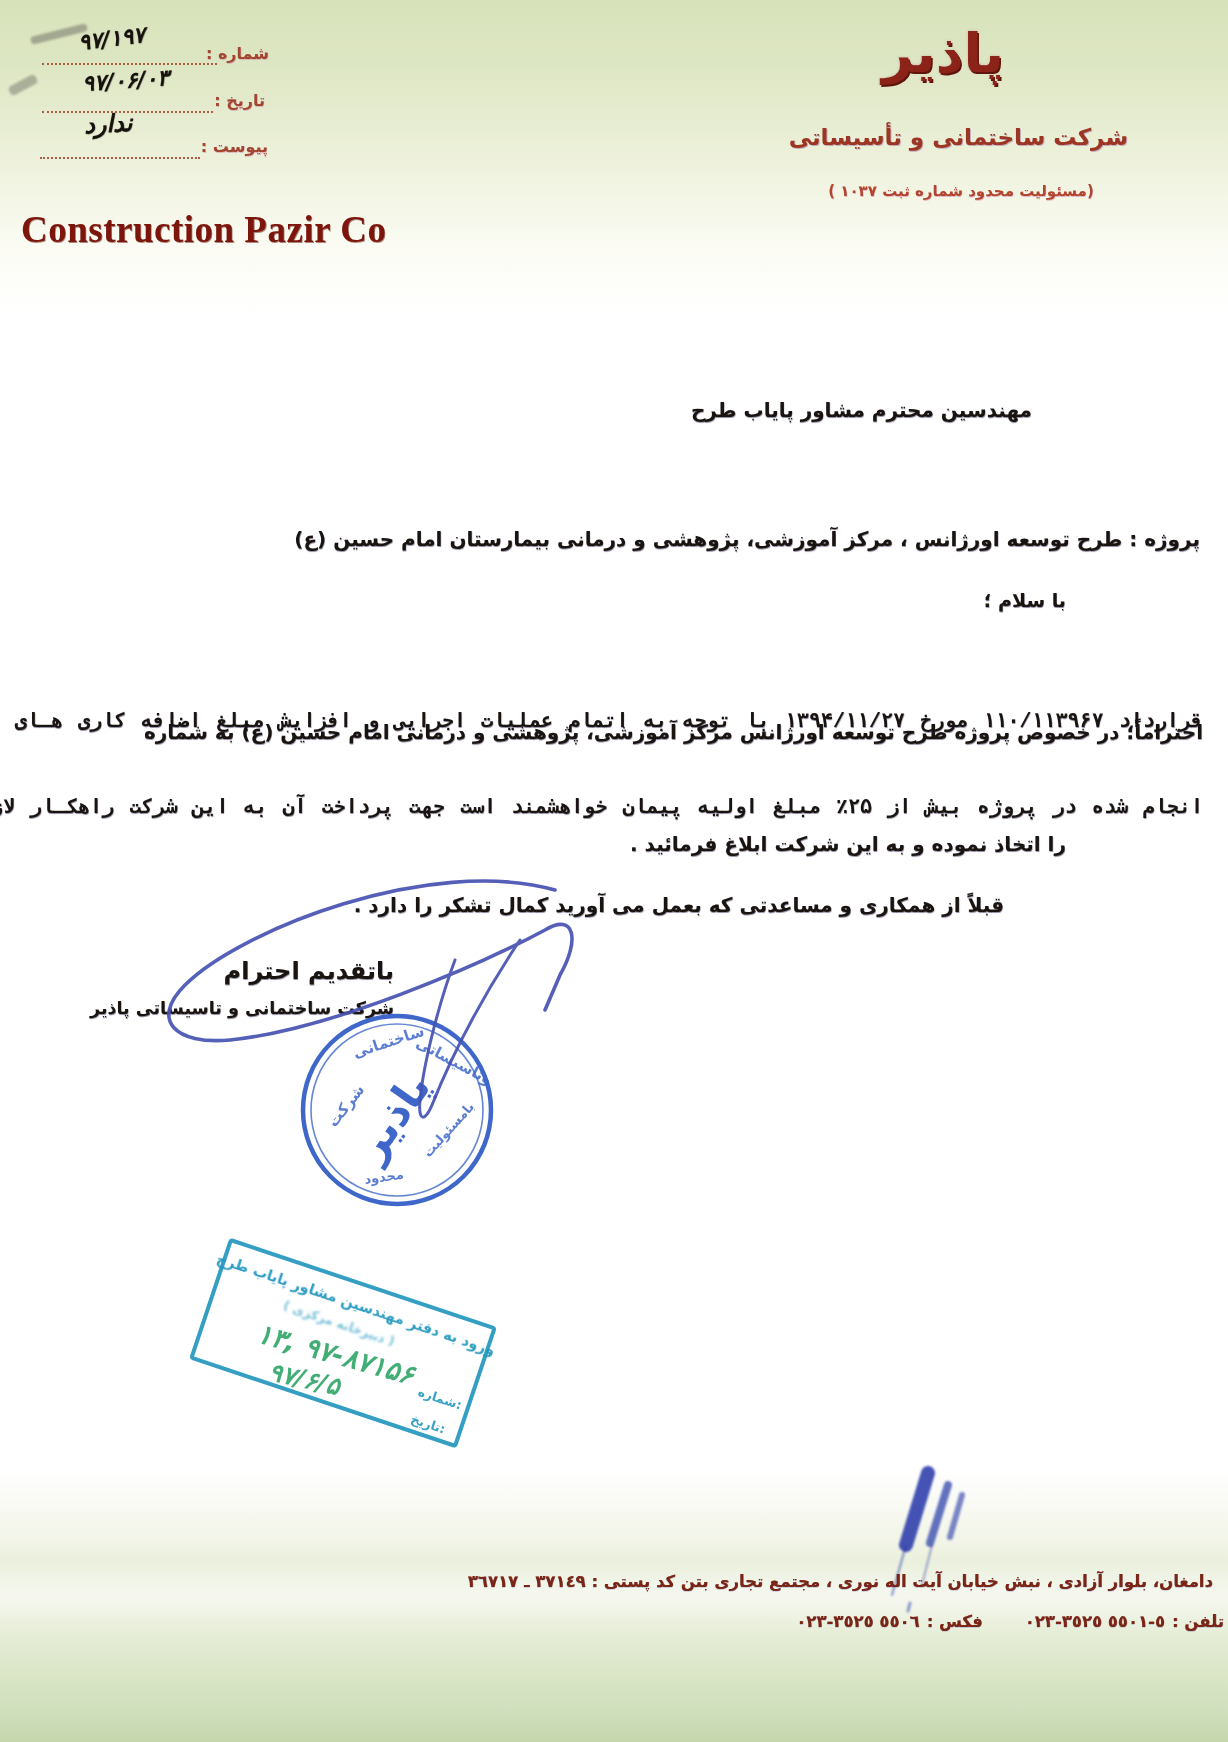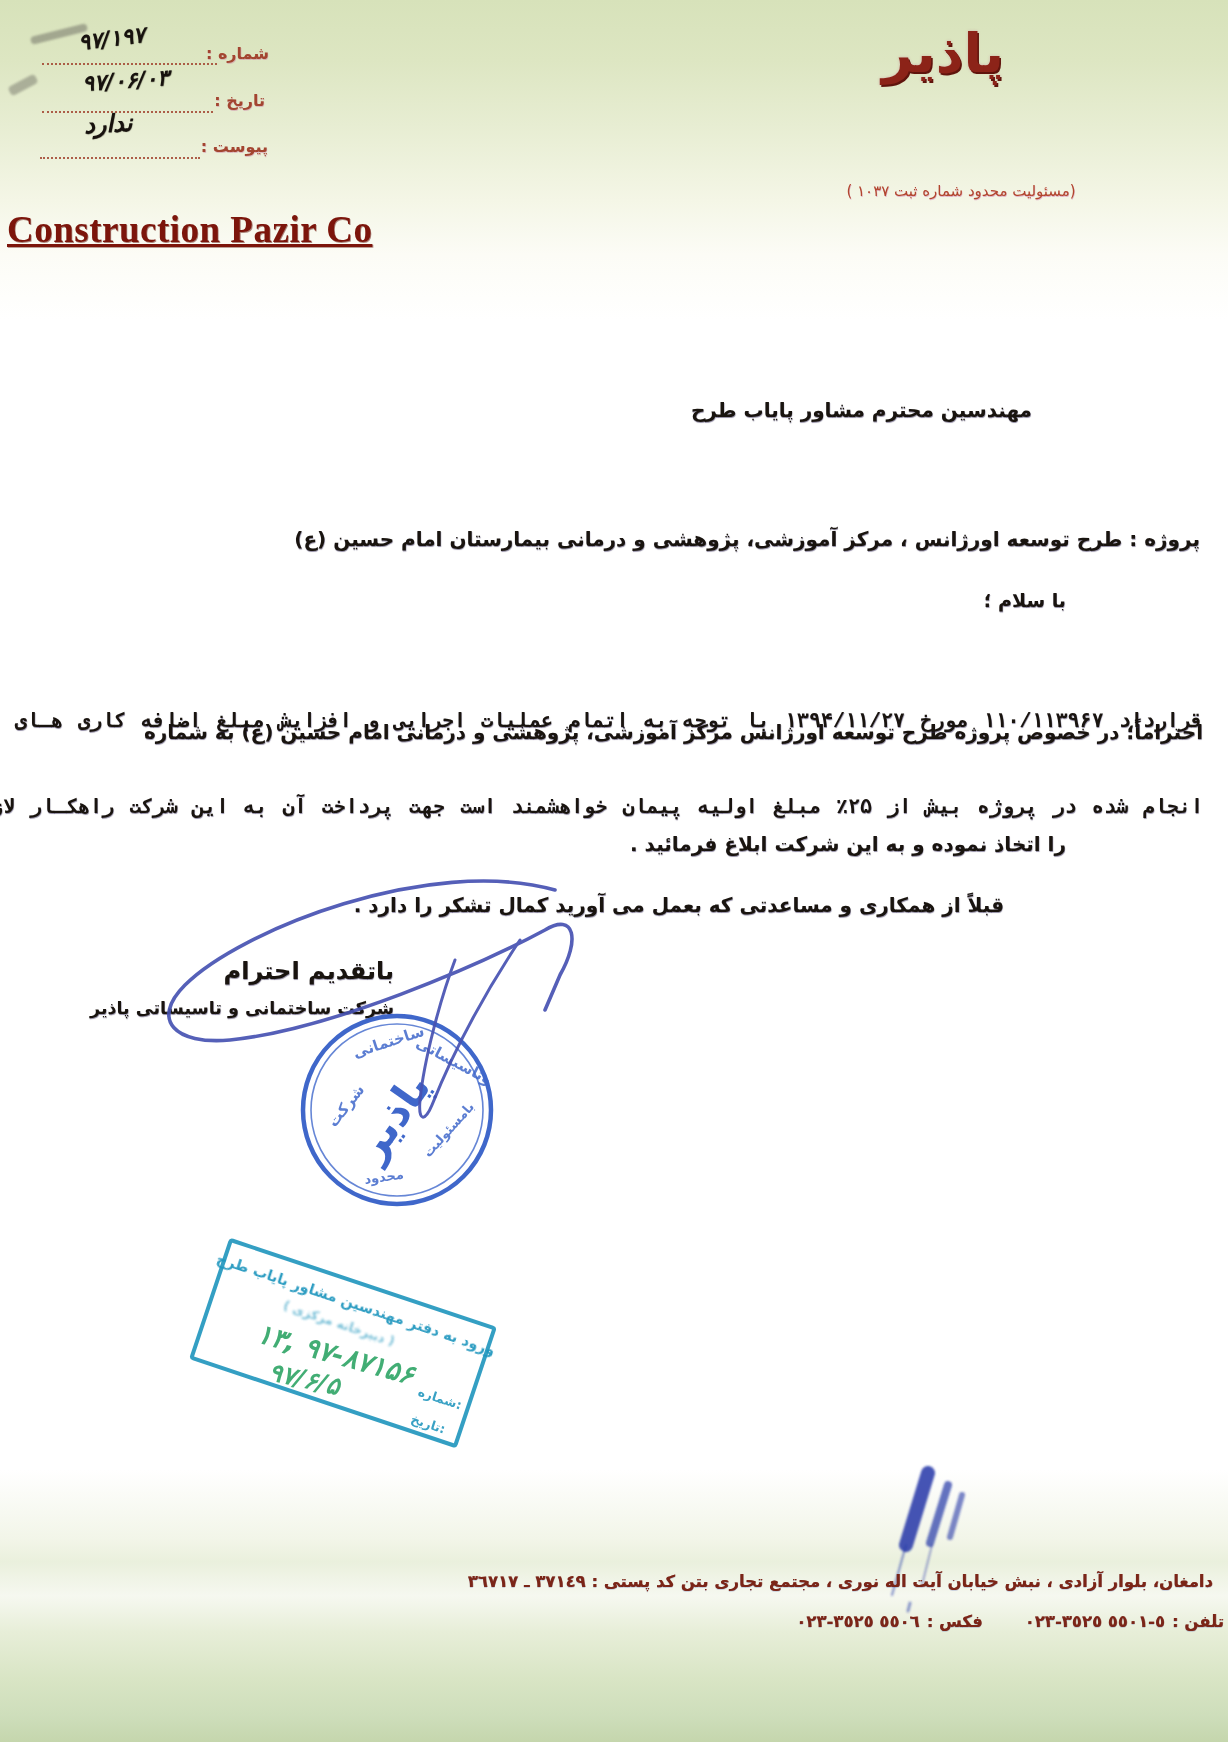--- a/index.html
+++ b/index.html
@@ -24,21 +24,21 @@
     text-shadow:0.6px 0.6px 0 rgba(196,92,150,.35);}
   .dotline{border-bottom:2px dotted #a34530;height:1px;opacity:.85;}
   .hand{font-weight:bold;color:#17120e;font-style:italic;letter-spacing:1.5px;
     font-size:22px;text-shadow:0.4px 0.4px 0.8px rgba(20,15,10,.55);}
 
   
   .logo-fa{font-size:54px;font-weight:bold;color:#8c2318;
     text-shadow:1.5px 1.5px 0 #5f140c, 0 0 3px rgba(180,60,120,.3);}
   .company-type{font-size:23px;font-weight:bold;color:#9d3523;
     text-shadow:1px 1px 0 rgba(120,50,140,.35);}
-  .registration{font-size:15px;font-weight:normal;color:#b2452d;
+  .registration{font-size:15px;font-weight:bold;color:#b2452d;
     text-shadow:0.5px 0.5px 0 rgba(200,90,160,.4);}
   .company-en{font-family:"Liberation Serif","DejaVu Serif",serif;
     font-size:37px;color:#7c150b;font-weight:600;letter-spacing:.5px;
     text-shadow:0.8px 0.8px 0 rgba(95,20,12,.5);}
 
   
   .body-text{font-size:20px;font-weight:bold;color:#19140f;white-space:nowrap;
     text-shadow:0.4px 0.5px 0.7px rgba(45,35,80,.5);}
   .spread{word-spacing:3px;font-family:Liberation Mono, monospace;}
 
@@ -70,22 +70,23 @@
 
   <div class="abs rtl ref-label nowrap" style="right:963px;top:91px;">تاریخ :</div>
   <div class="abs dotline" style="left:42px;top:110px;width:171px;"></div>
   <div class="abs hand vnum" style="left:82px;top:68px;transform:rotate(-4deg);">۹۷/۰۶/۰۳</div>
 
   <div class="abs rtl ref-label nowrap" style="right:960px;top:137px;">پیوست :</div>
   <div class="abs dotline" style="left:40px;top:156px;width:160px;"></div>
   <div class="abs hand rtl nowrap" style="left:84px;top:110px;transform:rotate(-3deg);font-size:24px;">ندارد</div>
 
   <div class="abs rtl logo-fa nowrap" style="right:120px;top:22px;width:330px;text-align:center;">پاذیر</div>
+  <div class="abs rtl company-type nowrap" style="right:100px;top:124px;width:330px;text-align:center;">شرکت ساختمانی و تأسیساتی</div>
   <div class="abs rtl registration nowrap" style="right:112px;top:182px;width:310px;text-align:center;">(مسئولیت محدود  شماره ثبت ۱۰۳۷ )</div>
-  <div class="abs company-en nowrap" style="left:7px;top:208px;text-decoration:underline;">Construction Pazir Co</div>
+  <div class="abs company-en nowrap" style="left:21px;top:208px;">Construction Pazir Co</div>
 
   <div class="abs rtl body-text" style="right:196px;top:398px;">مهندسین محترم مشاور پایاب طرح</div>
   <div class="abs rtl body-text" style="right:28px;top:527px;">پروژه : طرح توسعه اورژانس ، مرکز آموزشی، پژوهشی و درمانی بیمارستان امام حسین (ع)</div>
   <div class="abs rtl body-text" style="right:162px;top:589px;font-size:19px;">با سلام ؛</div>
 
   <div class="abs rtl body-text" style="right:25px;top:684px;margin-top:36px;">احتراماً؛ در خصوص پروژه طرح توسعه اورژانس مرکز آموزشی، پژوهشی و درمانی امام حسین (ع) به شماره</div>
   <div class="abs rtl body-text spread" style="right:25px;top:708px;">قرارداد ۱۱۰/۱۱۳۹۶۷ مورخ ۱۳۹۴/۱۱/۲۷ با توجه به اتمام عملیات اجرایی و افزایش مبلغ اضافه کاری هـای</div>
   <div class="abs rtl body-text spread" style="right:25px;top:746px;margin-top:48px;">انجام شده در پروژه بیش از ۲۵٪ مبلغ اولیه پیمان خواهشمند است جهت پرداخت آن به این شرکت راهکـار لازم</div>
   <div class="abs rtl body-text" style="right:224px;top:893px;">قبلاً از همکاری و مساعدتی که بعمل می آورید کمال تشکر را دارد .</div>
   <div class="abs rtl body-text" style="right:162px;top:832px;">را اتخاذ نموده و به این شرکت ابلاغ فرمائید .</div>

